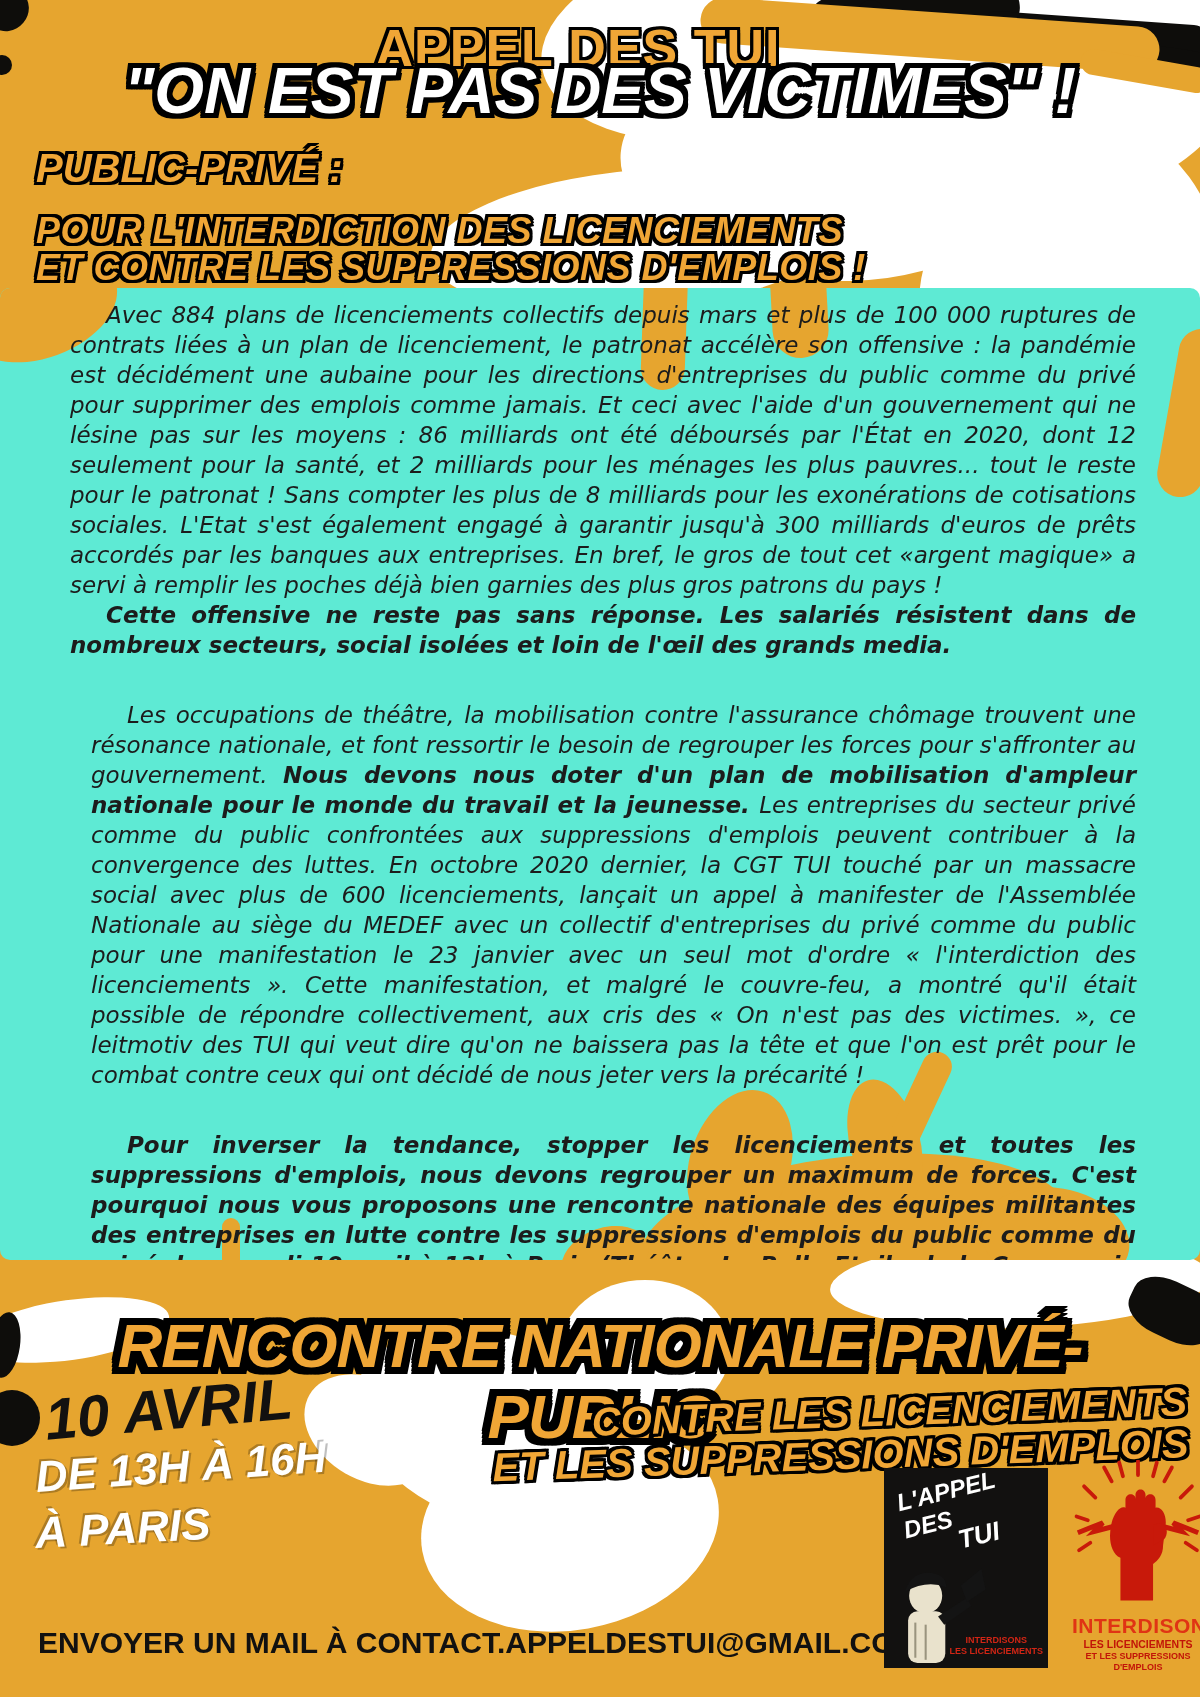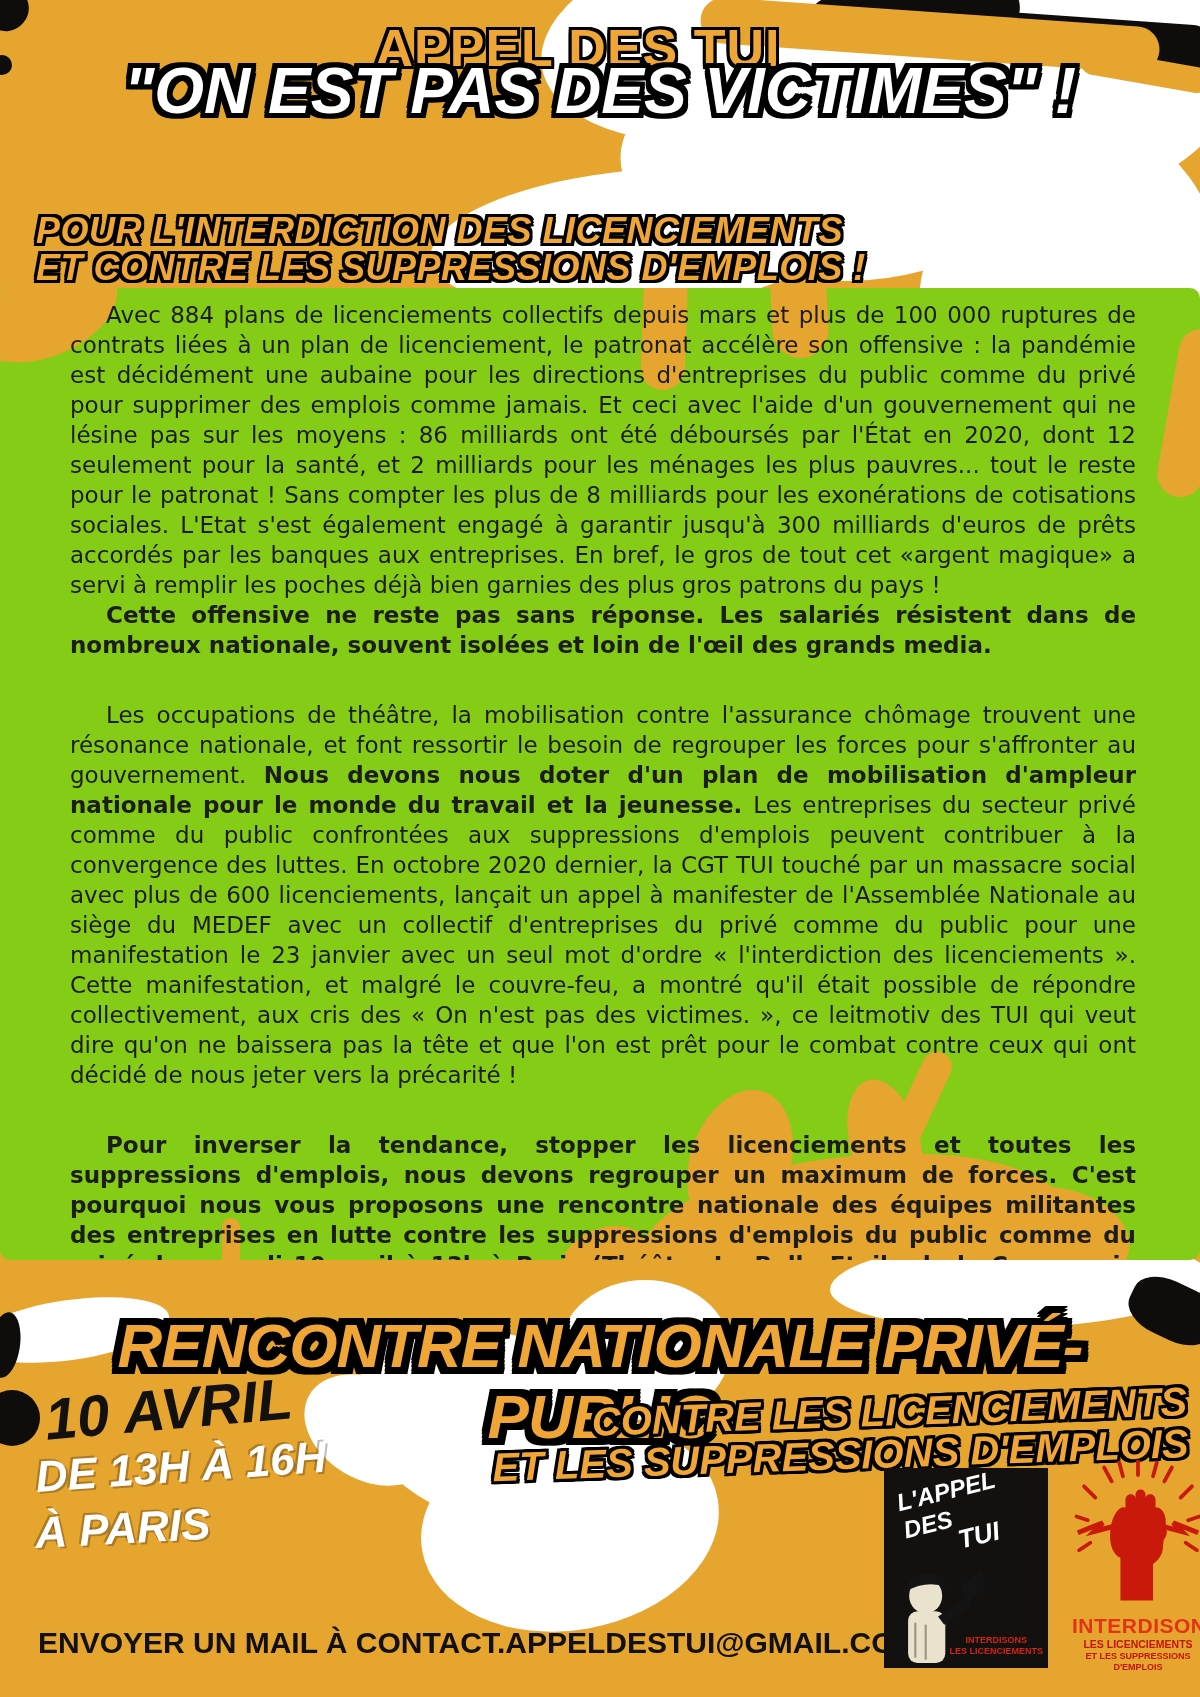--- a/index.html
+++ b/index.html
@@ -24,27 +24,27 @@
     font-size:52px;font-weight:800;letter-spacing:1px;color:#F0A636;z-index:6;}
   .main-title{left:0;top:56px;width:1200px;text-align:center;
     font-size:64px;line-height:1.1;font-weight:800;font-style:italic;color:#FFFFFF;z-index:6;}
   .sub-row{left:36px;top:146px;display:flex;align-items:baseline;gap:16px;z-index:6;}
   .sub-prefix{font-size:40px;font-weight:800;font-style:italic;color:#F0A636;}
   .sub-main{font-size:58px;font-weight:800;font-style:italic;letter-spacing:1px;color:#F0A636;}
   .sub2{left:36px;top:210px;font-size:36px;font-weight:800;font-style:italic;color:#F0A636;letter-spacing:.5px;z-index:6;}
   .sub3{left:36px;top:247px;font-size:36px;font-weight:800;font-style:italic;color:#F0A636;letter-spacing:.5px;z-index:6;}
 
   
-  .panel{left:0;top:288px;width:1200px;height:972px;background:#84cc16;
-    border-radius:10px;z-index:4;overflow:hidden;}
+  .panel{left:0;top:288px;width:1200px;height:972px;background:#5eead4;
+    border-radius:10px;z-index:4;overflow:hidden;font-style:italic;}
   .body-text{position:absolute;left:70px;right:64px;top:12px;bottom:10px;z-index:3;
     font-family:"DejaVu Sans",sans-serif;font-size:23px;line-height:30px;color:#1C1C1C;
     text-align:justify;}
   .body-text p{margin:0;text-indent:36px;}
-  .body-text p:nth-of-type(3),.body-text p:nth-of-type(4){margin-top:40px;}
+  .body-text p:nth-of-type(3),.body-text p:nth-of-type(4){margin-top:40px;margin-left:21px;}
   .body-text .b{font-weight:bold;}
   .panel .deco{background:#E6A52F;position:absolute;z-index:2;}
 
   
   .banner{left:18px;top:1310px;width:1164px;text-align:center;z-index:7;
     font-size:62px;font-weight:800;font-style:italic;letter-spacing:-1px;color:#F0A636;}
   .date{left:42px;top:1386px;font-size:58px;font-weight:800;font-style:italic;color:#121110;
     transform:rotate(-5deg);transform-origin:left top;z-index:7;}
   .time{left:34px;top:1452px;font-size:44px;font-weight:800;font-style:italic;color:#FFFFFF;
     transform:rotate(-4deg);transform-origin:left top;z-index:7;
@@ -88,41 +88,42 @@
   <div class="blob ink" style="left:858px;top:0;width:26px;height:26px;z-index:2;"></div>
   <div class="blob ink" style="left:-12px;top:-12px;width:40px;height:44px;transform:rotate(40deg);z-index:2;"></div>
   <div class="blob ink" style="left:-8px;top:55px;width:20px;height:20px;z-index:2;"></div>
 
   <div class="blob orange" style="left:700px;top:12px;width:460px;height:46px;border-radius:24px;transform:rotate(4deg);z-index:3;"></div>
   <div class="blob orange" style="left:1080px;top:58px;width:130px;height:26px;border-radius:14px;transform:rotate(10deg);z-index:3;"></div>
 
   <div class="abs kicker ol3">APPEL DES TUI</div>
   <div class="abs main-title ol5">"ON EST PAS DES VICTIMES" !</div>
   <div class="abs sub-row">
+    <span class="sub-prefix ol3">PUBLIC-PRIVÉ :</span>
   </div>
   <div class="abs sub2 ol3">POUR L'INTERDICTION DES LICENCIEMENTS</div>
   <div class="abs sub3 ol3">ET CONTRE LES SUPPRESSIONS D'EMPLOIS !</div>
 
   <div class="abs panel">
 
     <div class="deco" style="left:-40px;top:-30px;width:160px;height:100px;border-radius:50%;transform:rotate(-20deg);"></div>
     <div class="deco" style="left:642px;top:-8px;width:44px;height:110px;border-radius:0 0 22px 22px;transform:rotate(2deg);"></div>
     <div class="deco" style="left:772px;top:-8px;width:56px;height:78px;border-radius:0 0 28px 28px;transform:rotate(-3deg);"></div>
     <div class="deco" style="right:-14px;top:40px;width:46px;height:170px;border-radius:24px;transform:rotate(10deg);"></div>
     <div class="deco" style="left:640px;top:868px;width:430px;height:160px;border-radius:50%;transform:rotate(-6deg);"></div>
     <div class="deco" style="left:690px;top:800px;width:100px;height:150px;border-radius:50%;transform:rotate(18deg);"></div>
     <div class="deco" style="left:850px;top:790px;width:70px;height:130px;border-radius:50%;transform:rotate(-15deg);"></div>
     <div class="deco" style="left:980px;top:900px;width:150px;height:100px;border-radius:50%;transform:rotate(10deg);"></div>
     <div class="deco" style="left:560px;top:940px;width:90px;height:60px;border-radius:50%;transform:rotate(-20deg);"></div>
     <div class="deco" style="left:905px;top:760px;width:30px;height:110px;border-radius:15px;transform:rotate(25deg);"></div>
     <div class="deco" style="left:222px;top:930px;width:18px;height:130px;border-radius:9px;"></div>
 
     <div class="body-text" id="body-text">
         <p><span>Avec  884 plans de licenciements collectifs depuis mars et plus de 100 000 ruptures de contrats liées à un plan de licenciement, le patronat accélère son offensive : la pandémie est décidément une aubaine pour les directions d'entreprises du public comme du privé pour supprimer des emplois comme jamais. Et ceci avec l'aide d'un gouvernement qui ne lésine pas sur les moyens : 86 milliards ont été déboursés par l'État en 2020, dont 12 seulement pour la santé, et 2 milliards pour les ménages les plus pauvres... tout le reste pour le patronat ! Sans compter les plus de 8 milliards pour les exonérations de cotisations sociales. L'Etat s'est également engagé à garantir jusqu'à 300 milliards d'euros de prêts accordés par les banques aux entreprises. En bref, le gros de tout cet «argent magique» a servi à remplir les poches déjà bien garnies des plus gros patrons du pays !</span></p>
-        <p><span class="b">Cette offensive ne reste pas sans réponse. Les salariés résistent dans de nombreux nationale, souvent isolées et loin de l'œil des grands media.</span></p>
+        <p><span class="b">Cette offensive ne reste pas sans réponse. Les salariés résistent dans de nombreux secteurs, social isolées et loin de l'œil des grands media.</span></p>
         <p><span>Les occupations de théâtre, la mobilisation contre l'assurance chômage trouvent une résonance nationale, et font ressortir le besoin de regrouper les forces pour s'affronter au gouvernement. </span><span class="b">Nous devons nous doter d'un plan de mobilisation d'ampleur nationale pour le monde du travail et la jeunesse. </span><span>Les entreprises du secteur privé comme du public confrontées aux suppressions d'emplois peuvent contribuer à la convergence des luttes. En octobre 2020 dernier, la CGT TUI touché par un massacre social avec plus de 600 licenciements, lançait un appel à manifester de l'Assemblée Nationale au siège du MEDEF avec un collectif d'entreprises du privé comme du public pour une manifestation le 23 janvier avec un seul mot d'ordre « l'interdiction des licenciements ». Cette manifestation, et malgré le couvre-feu, a montré qu'il était possible de répondre collectivement, aux cris des « On n'est pas des victimes. », ce leitmotiv des TUI qui veut dire qu'on ne baissera pas la tête et que l'on est prêt pour le combat contre ceux qui ont décidé de nous jeter vers la précarité !</span></p>
         <p><span class="b">Pour inverser la tendance, stopper les licenciements et toutes les suppressions d'emplois, nous devons regrouper un maximum de forces. C'est pourquoi nous vous proposons une rencontre nationale des équipes militantes des entreprises en lutte contre les suppressions d'emplois du public comme du privé, le samedi 10 avril à 13h à Paris (Théâtre La Belle Etoile de la Compagnie Jolie Môme). </span></p>
       </div>
   </div>
 
   <div class="blob white" style="left:350px;top:1335px;width:300px;height:190px;transform:rotate(18deg);z-index:1;"></div>
   <div class="blob white" style="left:420px;top:1420px;width:300px;height:210px;transform:rotate(-10deg);z-index:1;"></div>
   <div class="blob white" style="left:560px;top:1280px;width:170px;height:140px;z-index:1;"></div>
   <div class="blob white" style="left:300px;top:1380px;width:140px;height:100px;transform:rotate(30deg);z-index:1;"></div>
   <div class="blob white" style="left:830px;top:1238px;width:380px;height:90px;transform:rotate(-2deg);z-index:1;"></div>

